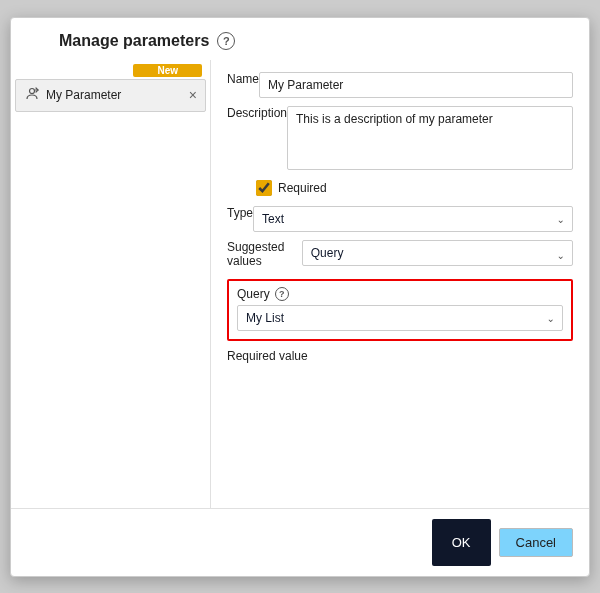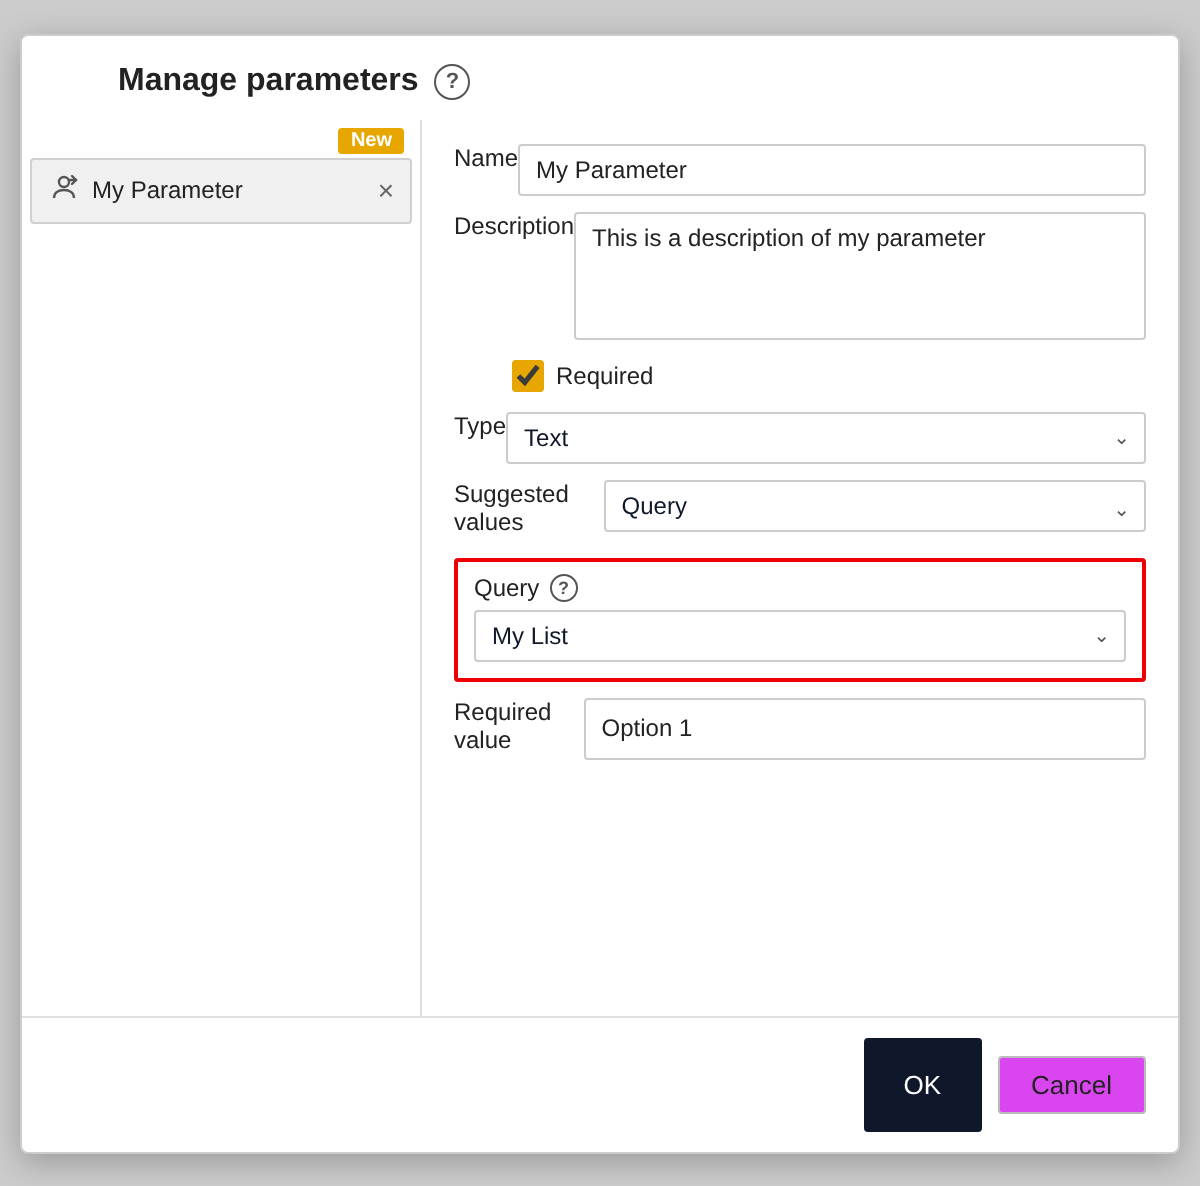--- a/index.html
+++ b/index.html
@@ -77,21 +77,21 @@
       display: flex;
       justify-content: flex-end;
       padding: 4px 8px 2px 8px;
     }
 
     .new-badge {
       background: #e8a700;
       color: #fff;
       font-size: 10px;
       font-weight: 600;
-      padding: 1px 6px;
+      padding: 1px 24px;
       border-radius: 2px;
     }
 
     .param-item {
       display: flex;
       align-items: center;
       padding: 6px 8px;
       background: #f0f0f0;
       border: 1px solid #d0d0d0;
       margin: 0 4px 4px 4px;
@@ -248,21 +248,21 @@
       color: #fff;
       border: none;
       padding: 16px 20px;
       border-radius: 2px;
       font-size: 13px;
       font-weight: 500;
       cursor: pointer;
     }
 
     .btn-cancel {
-      background: #d946ef;
+      background: #7dd3fc;
       color: #222;
       border: 1px solid #bbb;
       padding: 6px 16px;
       border-radius: 2px;
       font-size: 13px;
       cursor: pointer;
     }
 
     .field-group {
       display: flex;
@@ -345,21 +345,20 @@
         <div class="select-wrapper">
           <select class="field-select">
             <option>My List</option>
           </select>
           <span class="select-arrow">⌄</span>
         </div>
       </div>
 
       <div class="field-group">
         <label class="field-label">Required value</label>
-        <input class="field-input" type="text" value="Option 1" style="">
       </div>
 
     </div>
   </div>
 
   <div class="dialog-footer">
     <button class="btn-ok">OK</button>
     <button class="btn-cancel">Cancel</button>
   </div>
 </div>

